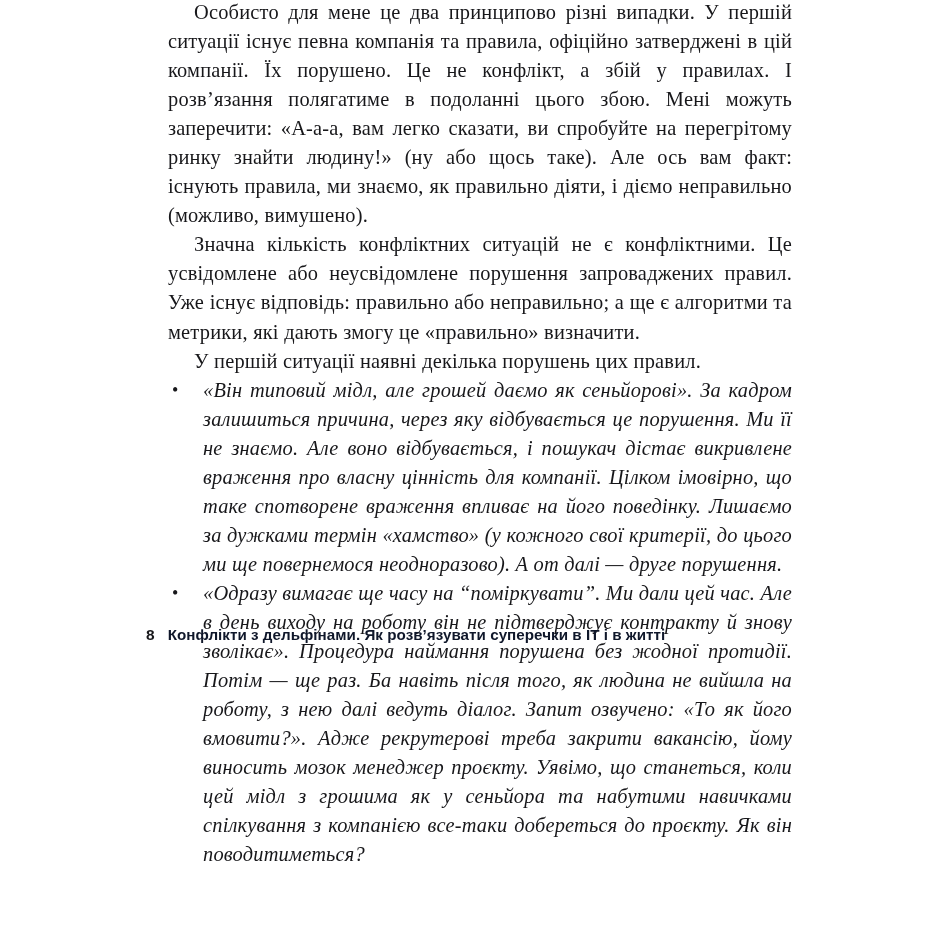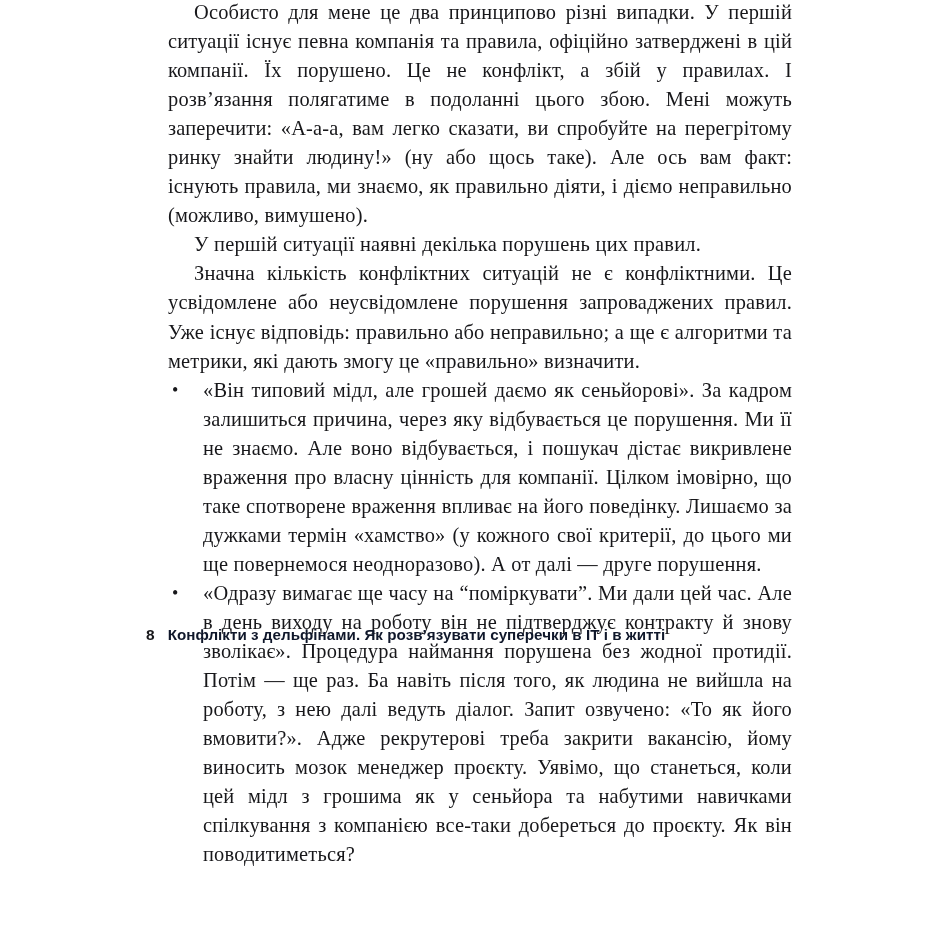--- a/index.html
+++ b/index.html
@@ -57,20 +57,21 @@
     position: absolute;
     left: 4px;
     top: 0;
     width: 20px;
     text-align: left;
     font-size: 18px;
     line-height: 29.05px;
   }
   li.bullet-item .bullet-text {
     display: block;
+    font-style: italic;
   }
   .footer {
     position: absolute;
     left: 146px;
     bottom: 8px;
     display: flex;
     align-items: baseline;
     gap: 13px;
     font-family: "Liberation Sans", "DejaVu Sans", sans-serif;
   }
@@ -90,23 +91,23 @@
 </style>
 </head>
 <body>
 
 <div class="page">
 
   <div class="text-column">
 
     <p class="body-par">Особисто для мене це два принципово різні випадки. У першій ситуації існує певна компанія та правила, офіційно затверджені в цій компанії. Їх порушено. Це не конфлікт, а збій у правилах. І розв’язання полягатиме в подоланні цього збою. Мені можуть заперечити: «А-а-а, вам легко сказати, ви спробуйте на перегрітому ринку знайти людину!» (ну або щось таке). Але ось вам факт: існують правила, ми знаємо, як правильно діяти, і діємо неправильно (можливо, вимушено).</p>
 
+    <p class="body-par">Значна кількість конфліктних ситуацій не є конфліктними. Це усвідомлене або неусвідомлене порушення запроваджених правил. Уже існує відповідь: правильно або неправильно; а ще є алгоритми та метрики, які дають змогу це «правильно» визначити.</p>
+
     <p class="body-par">У першій ситуації наявні декілька порушень цих правил.</p>
-
-    <p class="body-par">Значна кількість конфліктних ситуацій не є конфліктними. Це усвідомлене або неусвідомлене порушення запроваджених правил. Уже існує відповідь: правильно або неправильно; а ще є алгоритми та метрики, які дають змогу це «правильно» визначити.</p>
 
     <ul class="bullet-list">
       <li class="bullet-item">
         <span class="bullet-dot">•</span>
         <span class="bullet-text">«Він типовий мідл, але грошей даємо як сеньйорові». За кадром залишиться причина, через яку відбувається це порушення. Ми її не знаємо. Але воно відбувається, і пошукач дістає викривлене враження про власну цінність для компанії. Цілком імовірно, що таке спотворене враження впливає на його поведінку. Лишаємо за дужками термін «хамство» (у кожного свої критерії, до цього ми ще повернемося неодноразово). А от далі — друге порушення.</span>
       </li>
       <li class="bullet-item">
         <span class="bullet-dot">•</span>
         <span class="bullet-text">«Одразу вимагає ще часу на “поміркувати”. Ми дали цей час. Але в день виходу на роботу він не підтверджує контракту й знову зволікає». Процедура наймання порушена без жодної протидії. Потім — ще раз. Ба навіть після того, як людина не вийшла на роботу, з нею далі ведуть діалог. Запит озвучено: «То як його вмовити?». Адже рекрутерові треба закрити вакансію, йому виносить мозок менеджер проєкту. Уявімо, що станеться, коли цей мідл з грошима як у сеньйора та набутими навичками спілкування з компанією все-таки добереться до проєкту. Як він поводитиметься?</span>
       </li>

